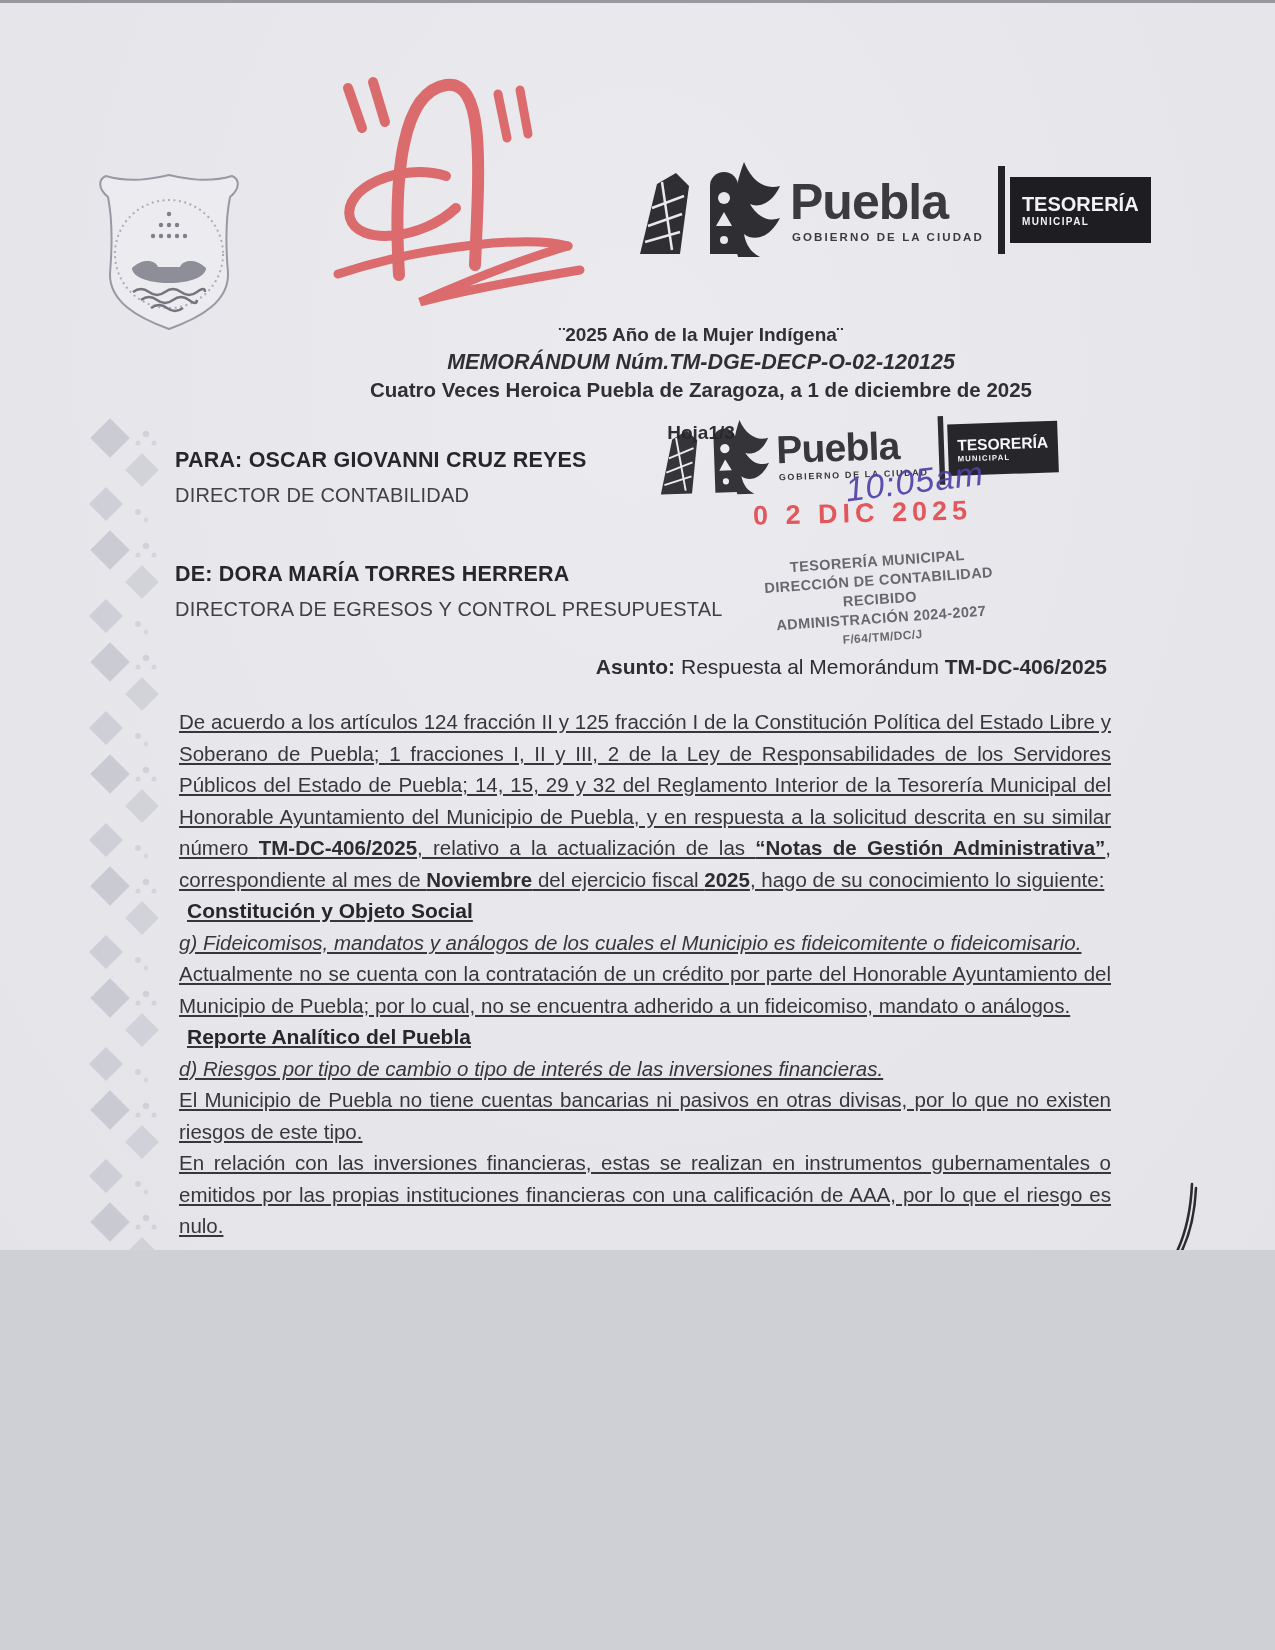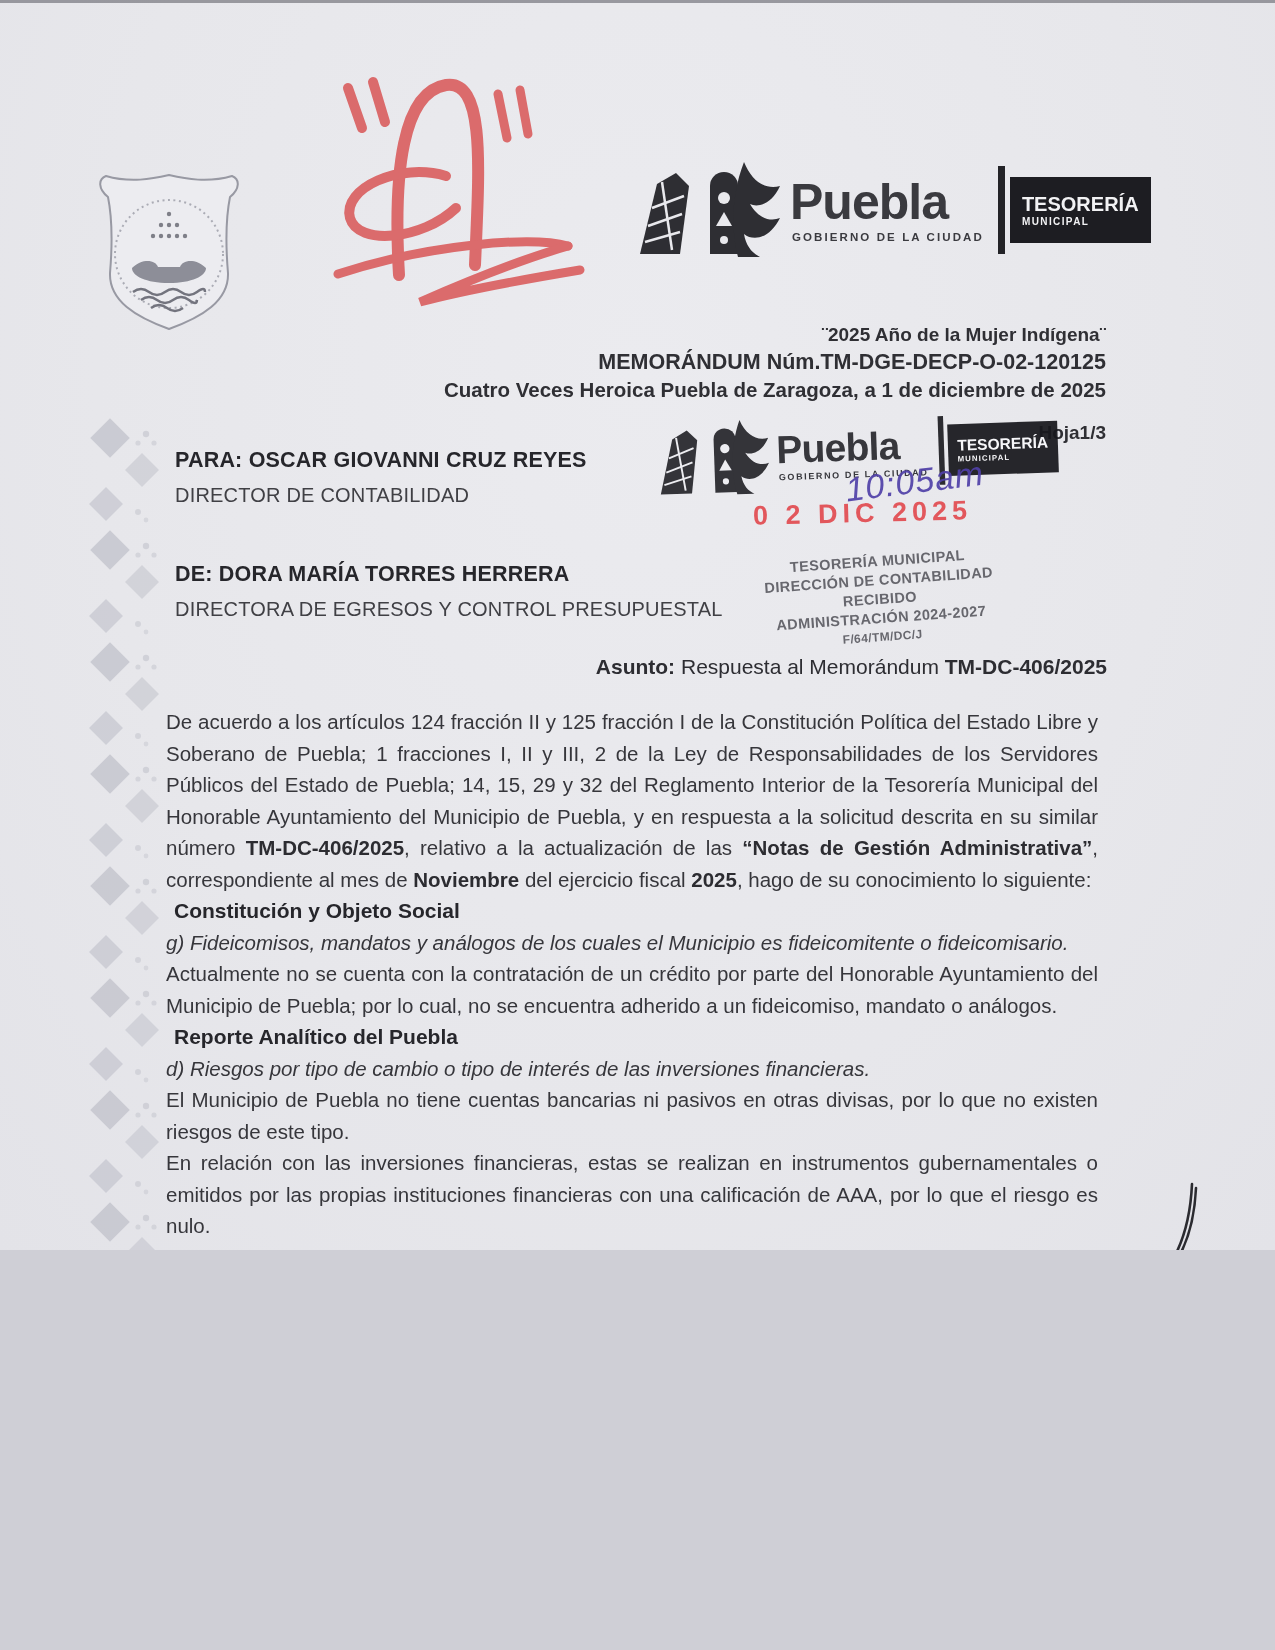--- a/index.html
+++ b/index.html
@@ -30,23 +30,23 @@
   .brand-main .black-box{margin-left:5px;height:52px;}
   .brand-main .division{font-size:20px;}
   .brand-main .division-sub{font-size:10px;}
 
   
   .brand-stamp{transform:rotate(-2deg) scale(.78);transform-origin:left top;opacity:.93;filter:contrast(1.05);}
   .brand-stamp .wordmark{color:#2e2e33;}
   .brand-stamp .tagline{color:#2e2e33;}
 
   
-  .head-lines{width:810px;text-align:right;color:#2f2f34;}
+  .head-lines{width:810px;text-align:center;color:#2f2f34;}
   .head-lines .l1{font-size:19px;font-weight:700;}
-  .head-lines .l2{font-size:21.5px;font-weight:700;margin-top:4px;}
+  .head-lines .l2{font-size:21.5px;font-weight:700;margin-top:4px;font-style:italic;}
   .head-lines .l3{font-size:20.5px;font-weight:700;margin-top:3px;}
   .head-lines .l4{font-size:19px;font-weight:700;margin-top:20px;}
 
   
   .party .name{font-size:21.5px;font-weight:700;color:#26262b;letter-spacing:.2px;}
   .party .title{font-size:20px;color:#404045;margin-top:11px;letter-spacing:.2px;}
 
   
   .hand-time{font-size:34px;font-style:italic;color:#5040a8;transform:rotate(-7deg);letter-spacing:1px;opacity:.92;}
   .date-stamp{font-size:27px;font-weight:700;color:#e2484d;letter-spacing:5px;transform:rotate(-1.5deg);opacity:.9;}
@@ -222,21 +222,21 @@
     <div class="dl">DIRECCIÓN DE CONTABILIDAD</div>
     <div class="dl">RECIBIDO</div>
     <div class="dl">ADMINISTRACIÓN 2024-2027</div>
     <div class="dl small">F/64/TM/DC/J</div>
   </div>
 
   <div class="abs subject" style="left:175px;top:655px;">
     <span class="b">Asunto:</span><span> Respuesta al Memorándum </span><span class="b">TM-DC-406/2025</span>
   </div>
 
-  <div class="abs doc-body" style="left:166px;top:706px;">
+  <div class="abs doc-body" style="left:179px;top:706px;text-decoration:underline;">
     <p><span>De acuerdo a los artículos 124 fracción II y 125 fracción I de la Constitución Política del Estado Libre y Soberano de Puebla; 1 fracciones I, II y III, 2 de la Ley de Responsabilidades de los Servidores Públicos del Estado de Puebla; 14, 15, 29 y 32 del Reglamento Interior de la Tesorería Municipal del Honorable Ayuntamiento del Municipio de Puebla, y en respuesta a la solicitud descrita en su similar número </span><span class="b">TM-DC-406/2025</span><span>, relativo a la actualización de las </span><span class="b">“Notas de Gestión Administrativa”</span><span>, correspondiente al mes de </span><span class="b">Noviembre</span><span> del ejercicio fiscal </span><span class="b">2025</span><span>, hago de su conocimiento lo siguiente:</span></p>
 
     <h3 class="sec1">Constitución y Objeto Social</h3>
     <p class="italic after-head">g) Fideicomisos, mandatos y análogos de los cuales el Municipio es fideicomitente o fideicomisario.</p>
     <p>Actualmente no se cuenta con la contratación de un crédito por parte del Honorable Ayuntamiento del Municipio de Puebla; por lo cual, no se encuentra adherido a un fideicomiso, mandato o análogos.</p>
 
     <h3 class="sec-gap">Reporte Analítico del Puebla</h3>
     <p class="italic after-head">d) Riesgos por tipo de cambio o tipo de interés de las inversiones financieras.</p>
     <p>El Municipio de Puebla no tiene cuentas bancarias ni pasivos en otras divisas, por lo que no existen riesgos de este tipo.</p>
     <p>En relación con las inversiones financieras, estas se realizan en instrumentos gubernamentales o emitidos por las propias instituciones financieras con una calificación de AAA, por lo que el riesgo es nulo.</p>

